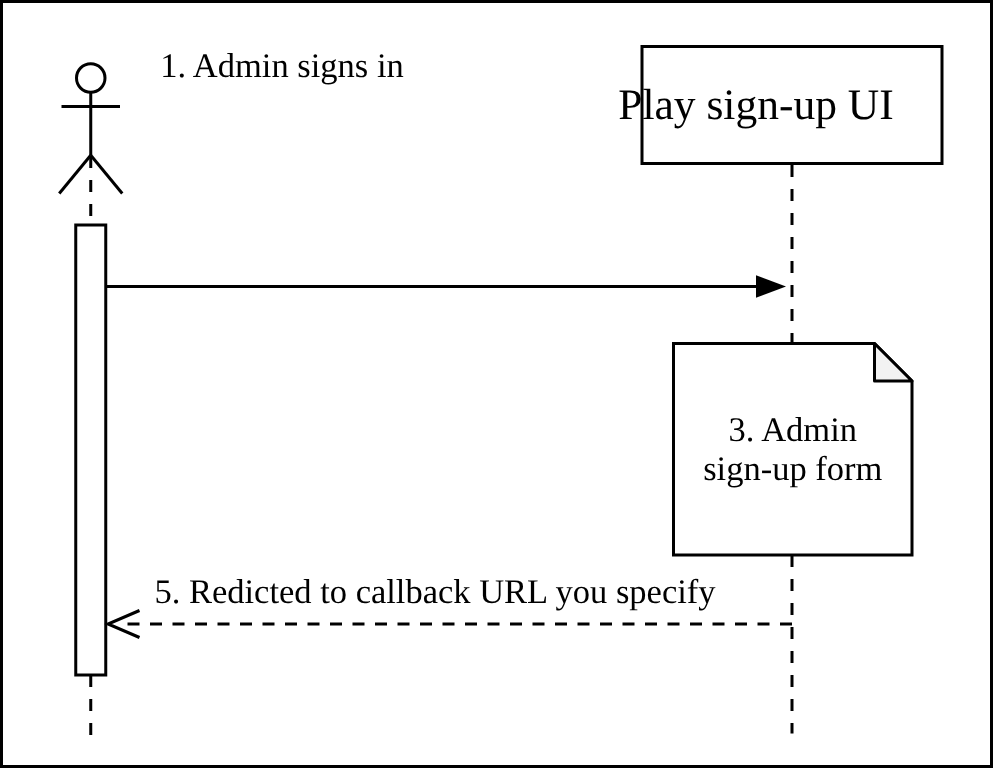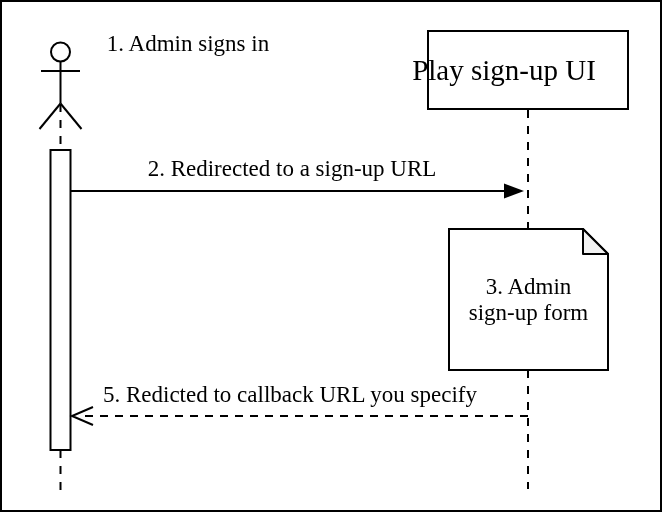--- a/index.html
+++ b/index.html
@@ -148,21 +148,20 @@
       <path d="M93,407 L72,416 L93,425" class="s"></path>
     </g>
   </svg>
 
   <div class="label centered step1-label">
     <div>1. Admin signs in</div>
   </div>
 
   <div class="participant-label">Play sign-up UI</div>
 
-  <div class="label centered msg2-label">2. Redirected to a sign-up URL</div>
 
   <div class="note-label">
     <div>3. Admin</div>
     <div>sign-up form</div>
   </div>
 
   <div class="label centered msg4-label">5. Redicted to callback URL you specify</div>
 
 </div>
 

